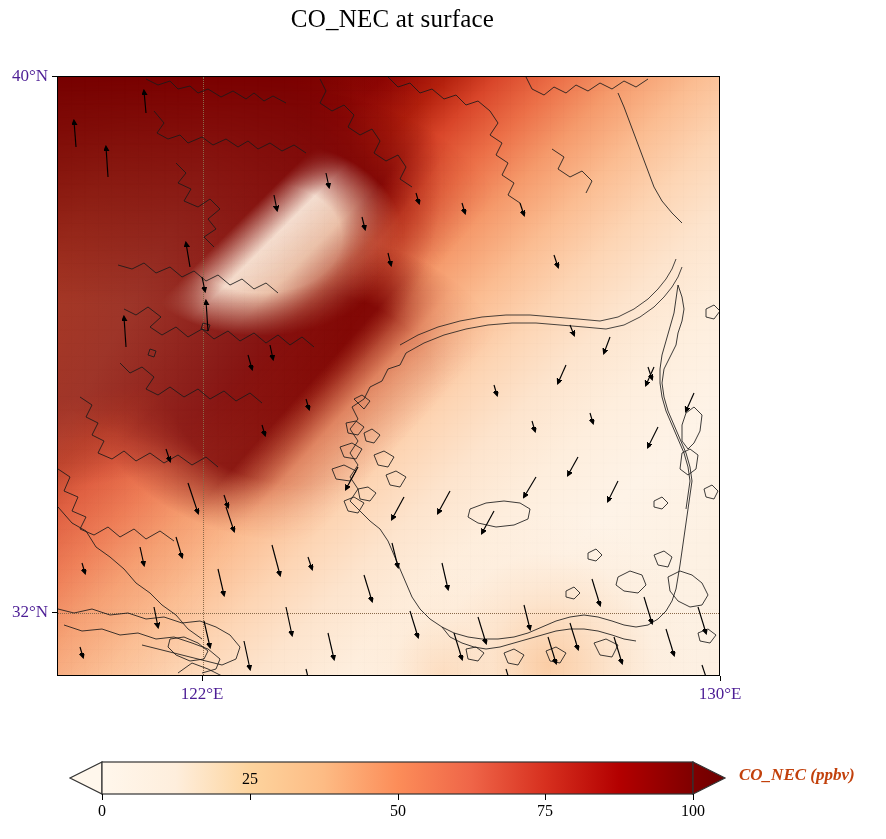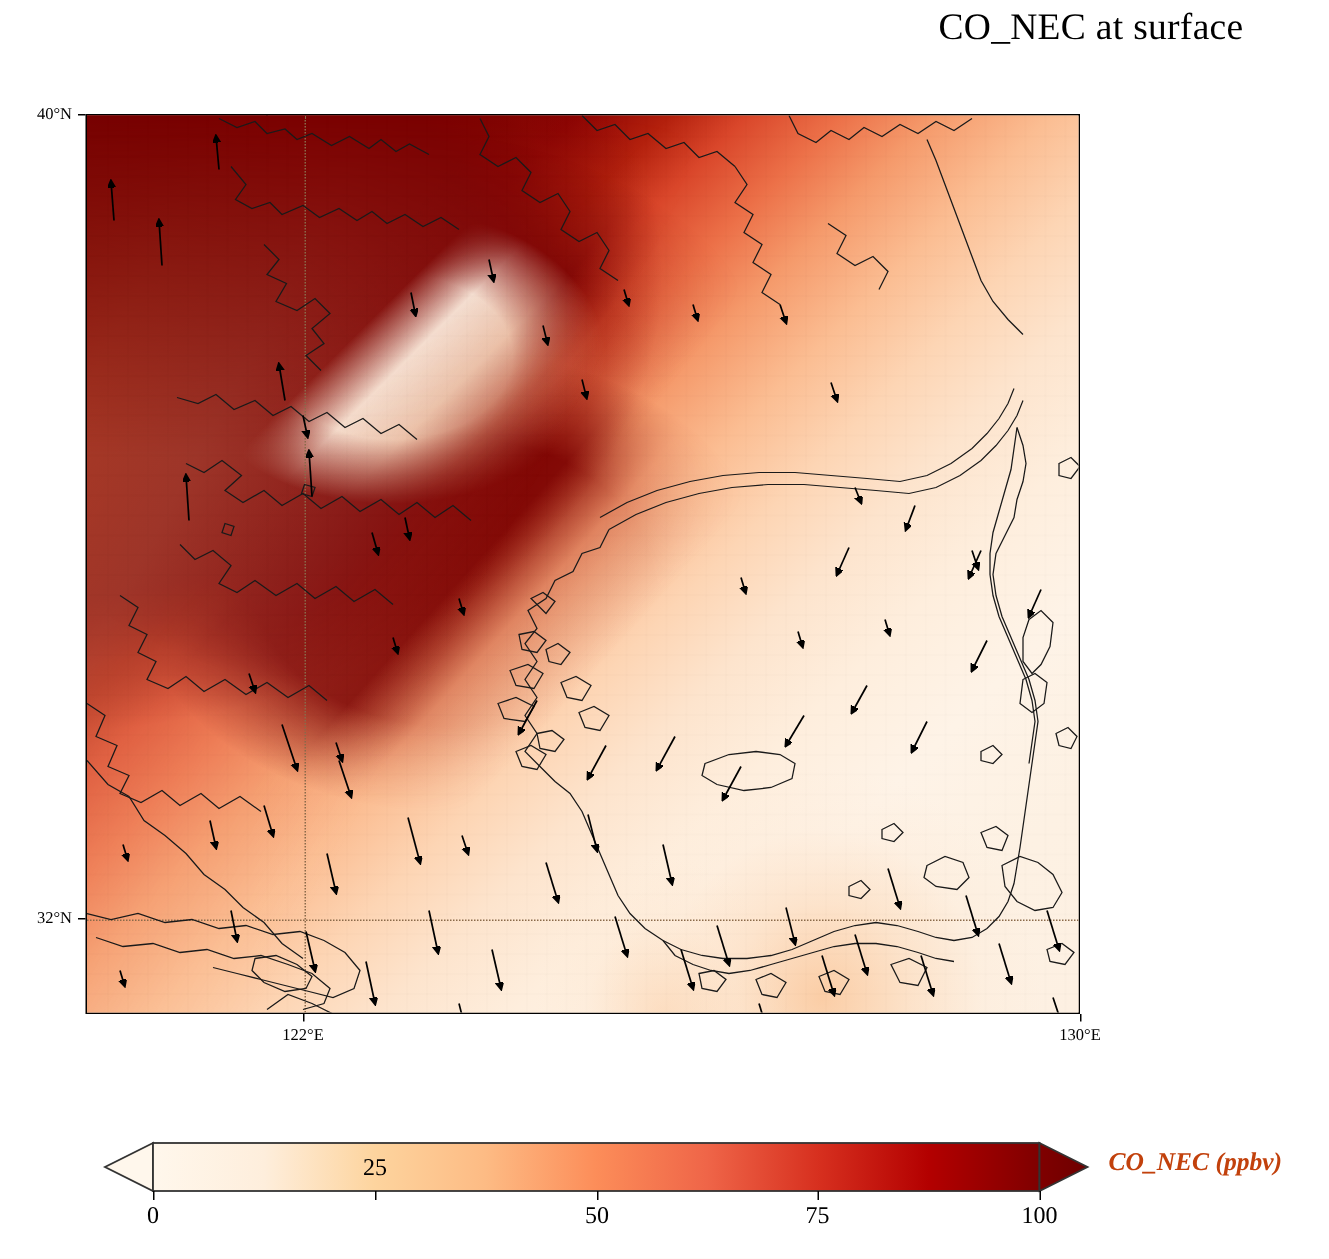--- a/index.html
+++ b/index.html
@@ -15,23 +15,22 @@
     font-family: "Liberation Serif", "DejaVu Serif", serif;
     color: #000000;
   }
 
   
   #title-block {
     position: absolute;
     left: 0;
     top: 4px;
     width: 785px;
-    text-align: right;
+    text-align: center;
     line-height: 1.22;
-    padding-left: 44px;
   }
   #title-block .tline {
     display: block;
     font-size: 25px;
     color: #000;
     letter-spacing: 0.2px;
   }
 
   
   #map-axes {
@@ -193,22 +192,22 @@
     width: 0; height: 5px;
     border-left: 1.2px solid #000;
   }
   .tick-y {
     position: absolute;
     height: 0; width: 5px;
     border-top: 1.2px solid #000;
   }
   .ticklabel {
     position: absolute;
-    font-size: 11px;
-    color: #000000;
+    font-size: 17px;
+    color: #4c1d95;
     white-space: nowrap;
   }
   .ticklabel.x { transform: translateX(-50%); }
   .ticklabel.y { transform: translateY(-50%); text-align: right; }
 
   
   #colorbar-wrap {
     position: absolute;
     left: 0; top: 0; width: 886px; height: 839px;
     pointer-events: none;

